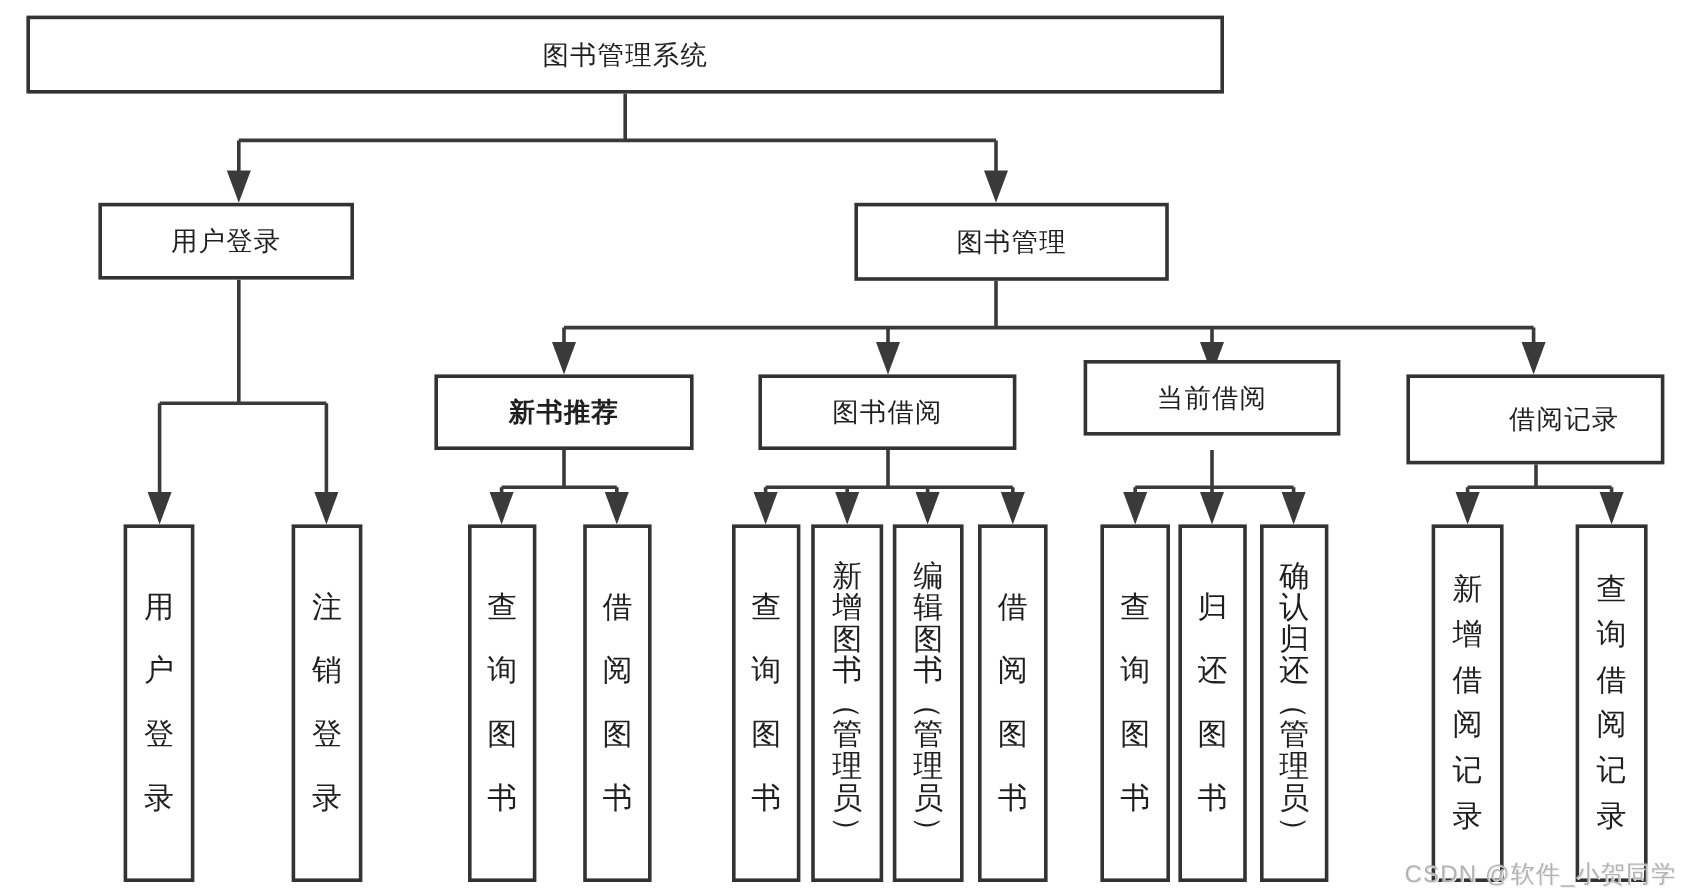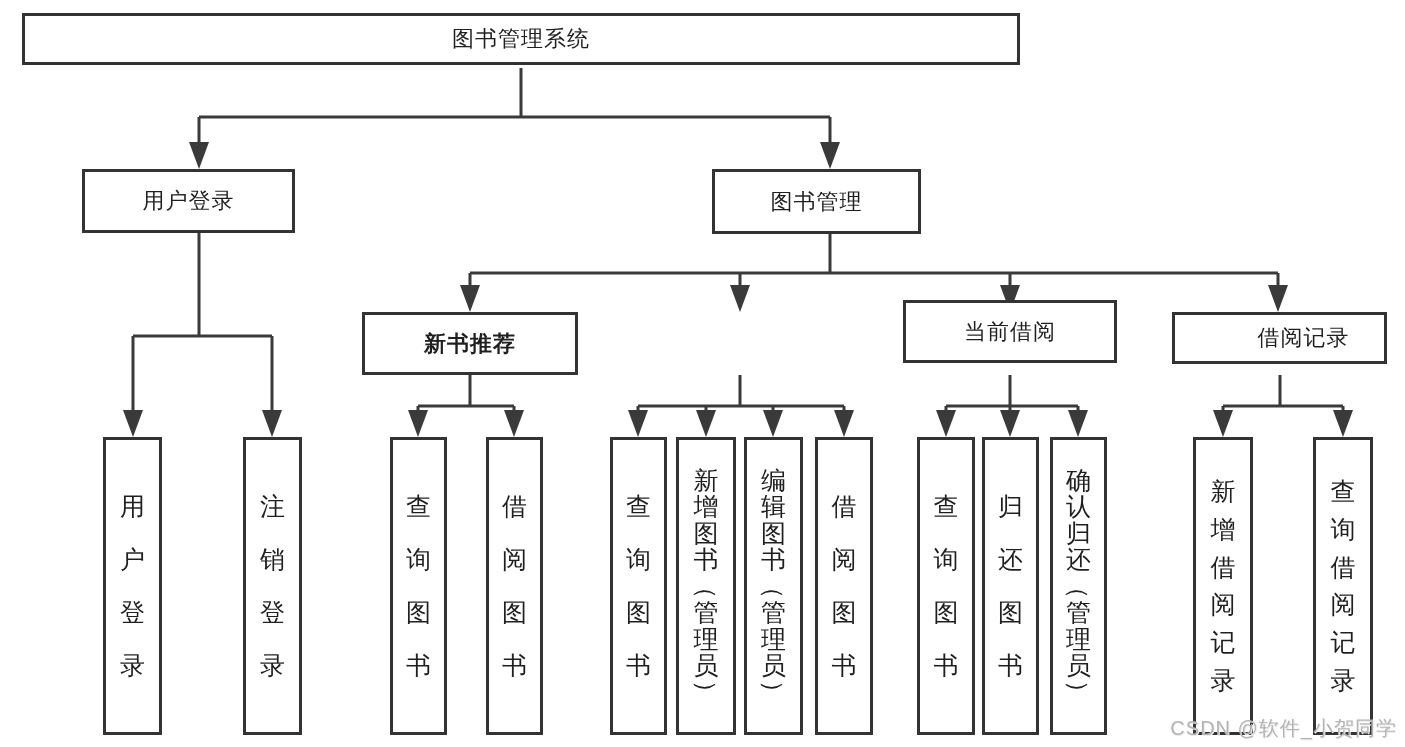--- a/index.html
+++ b/index.html
@@ -47,28 +47,29 @@
       <polygon points="763,410 783,410 773,437"></polygon>
       <polygon points="834,410 854,410 844,437"></polygon>
       <polygon points="936,410 956,410 946,437"></polygon>
       <polygon points="1000,410 1020,410 1010,437"></polygon>
       <polygon points="1068,410 1088,410 1078,437"></polygon>
       <polygon points="1213,410 1233,410 1223,437"></polygon>
       <polygon points="1333,410 1353,410 1343,437"></polygon>
     </g>
   </svg>
 
-  <div class="node hnode" style="left:22px; top:13px; width:998px; height:52px;">图书管理系统</div>
+  <div class="node hnode" style="left:22px; top:13px; width:998px; height:65px;">图书管理系统</div>
 
   <div class="node hnode" style="left:82px; top:169px; width:213px; height:64px;">用户登录</div>
-  <div class="node hnode" style="left:712px; top:169px; width:209px; height:65px;">图书管理</div>
+  <div class="node hnode" style="left:712px; top:169px; width:262px; height:65px;">图书管理</div>
 
   <div class="node hnode" style="left:362px; top:312px; width:216px; height:63px;font-weight:bold;">新书推荐</div>
+  <div class="node hnode" style="left:632px; top:312px; width:215px; height:63px;">图书借阅</div>
   <div class="node hnode" style="left:903px; top:300px; width:214px; height:63px;">当前借阅</div>
-  <div class="node hnode" style="left:1172px; top:312px; width:215px; height:52px;padding-left:48px;">借阅记录</div>
+  <div class="node hnode" style="left:1172px; top:312px; width:215px; height:75px;padding-left:48px;">借阅记录</div>
 
   <div class="node leaf" style="left:103px; top:437px; width:59px; height:298px;">
       <span class="vchar">用</span>
       <span class="vchar">户</span>
       <span class="vchar">登</span>
       <span class="vchar">录</span>
     </div>
   <div class="node leaf" style="left:243px; top:437px; width:59px; height:298px;">
       <span class="vchar">注</span>
       <span class="vchar">销</span>

